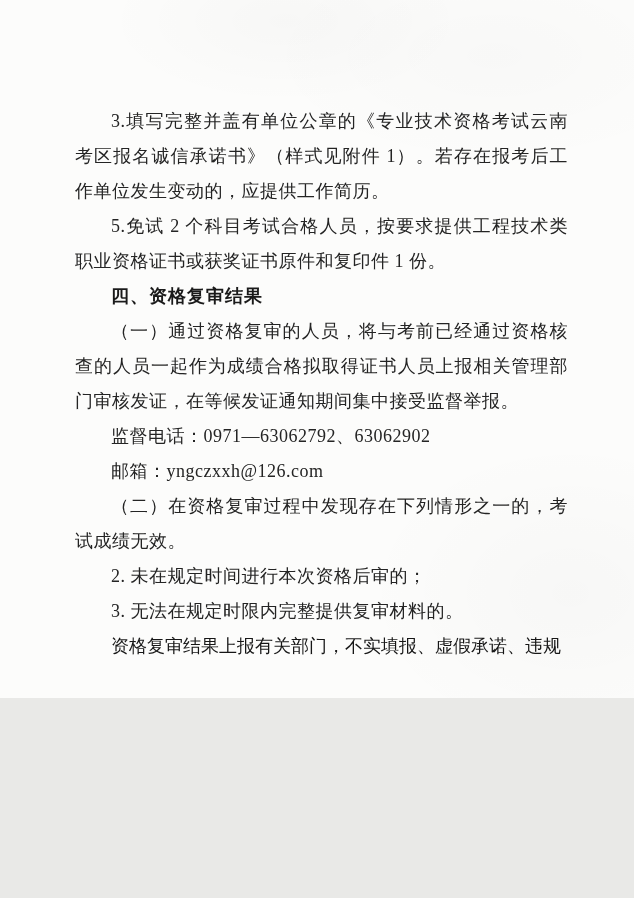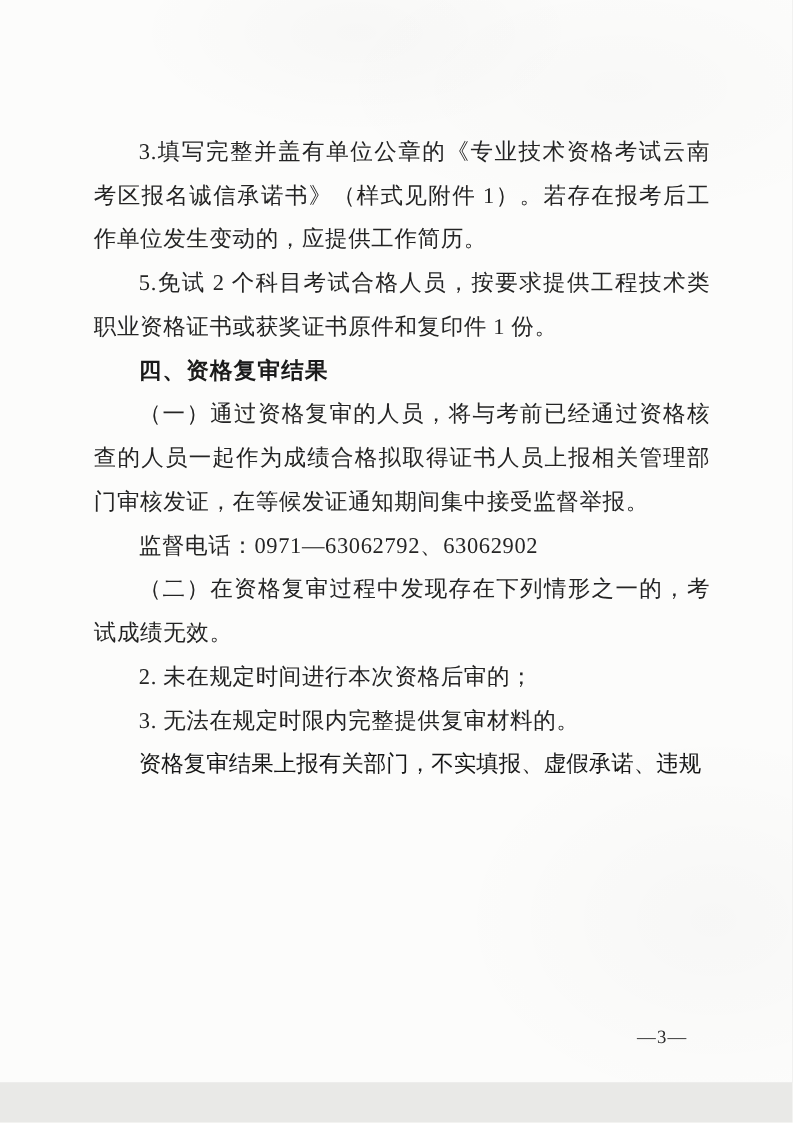--- a/index.html
+++ b/index.html
@@ -3,21 +3,21 @@
 <meta charset="utf-8">
 <style>
   html, body {
     margin: 0;
     padding: 0;
     background: #e9e9e7;
   }
   .page {
     position: relative;
     width: 634px;
-    height: 866px;
+    height: 698px;
     margin: 0 auto;
     background:
       radial-gradient(ellipse 340px 160px at 78% 8%, rgba(0,0,0,0.015), rgba(0,0,0,0) 70%),
       radial-gradient(ellipse 300px 220px at 90% 85%, rgba(0,0,0,0.018), rgba(0,0,0,0) 70%),
       radial-gradient(ellipse 260px 120px at 45% 3%, rgba(0,0,0,0.02), rgba(0,0,0,0) 70%),
       #fcfcfb;
     overflow: hidden;
     box-sizing: border-box;
     font-family: "Liberation Serif", "DejaVu Serif", serif;
     color: #1f1f1f;
@@ -60,19 +60,20 @@
 </head>
 <body>
 
 <div class="page">
   <div class="content">
     <p>3.填写完整并盖有单位公章的《专业技术资格考试云南考区报名诚信承诺书》（样式见附件 1）。若存在报考后工作单位发生变动的，应提供工作简历。</p>
     <p>5.免试 2 个科目考试合格人员，按要求提供工程技术类职业资格证书或获奖证书原件和复印件 1 份。</p>
     <p class="heading">四、资格复审结果</p>
     <p>（一）通过资格复审的人员，将与考前已经通过资格核查的人员一起作为成绩合格拟取得证书人员上报相关管理部门审核发证，在等候发证通知期间集中接受监督举报。</p>
     <p>监督电话：0971—63062792、63062902</p>
+    <p>邮箱：yngczxxh@126.com</p>
     <p>（二）在资格复审过程中发现存在下列情形之一的，考试成绩无效。</p>
     <p>2. 未在规定时间进行本次资格后审的；</p>
     <p>3. 无法在规定时限内完整提供复审材料的。</p>
     <p class="bold-line">资格复审结果上报有关部门，不实填报、虚假承诺、违规</p>
   </div>
   <div class="page-number">—3—</div>
 </div>
 
 </body></html>

